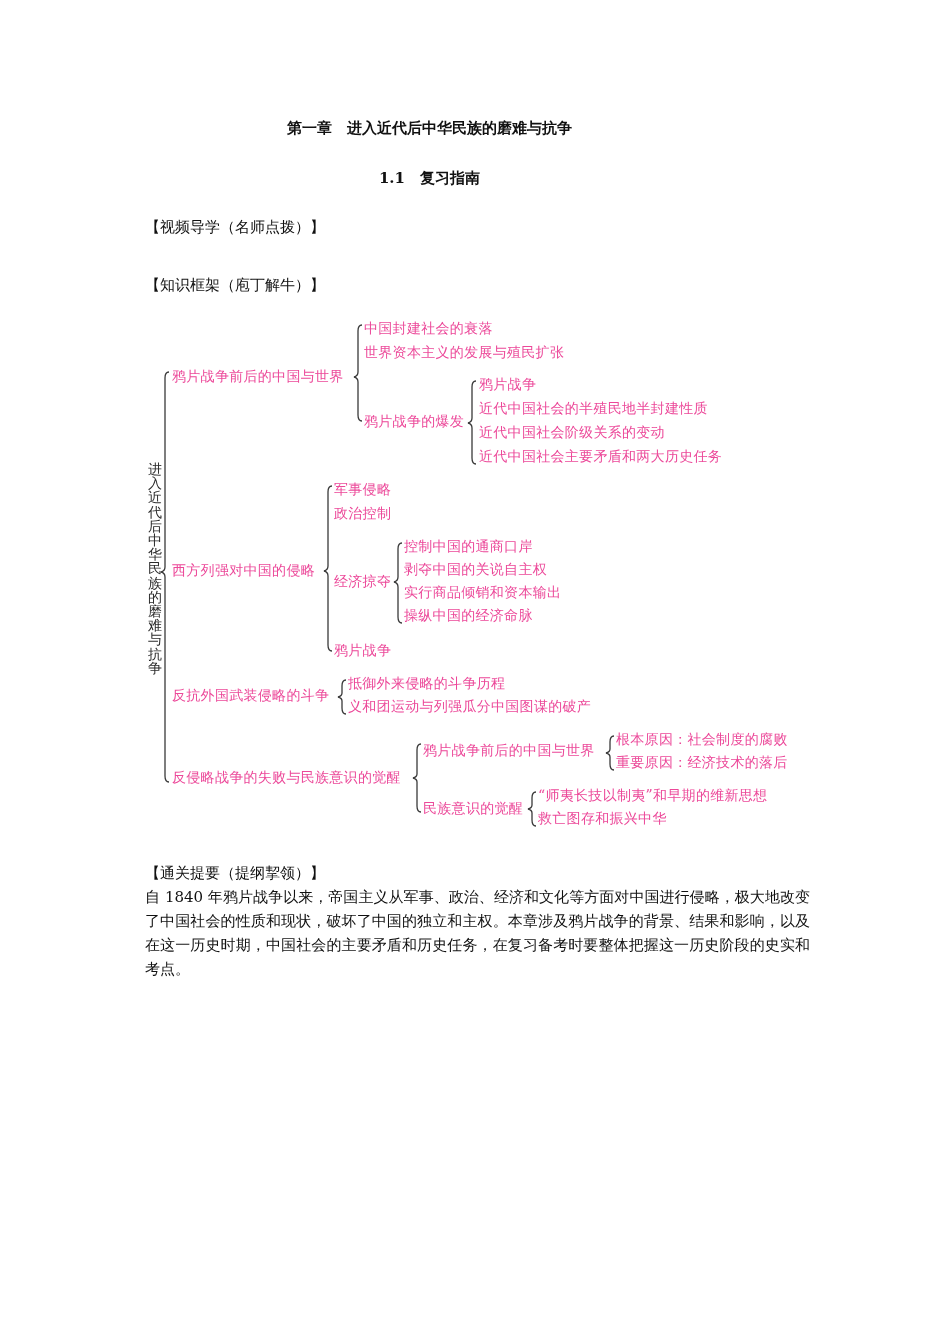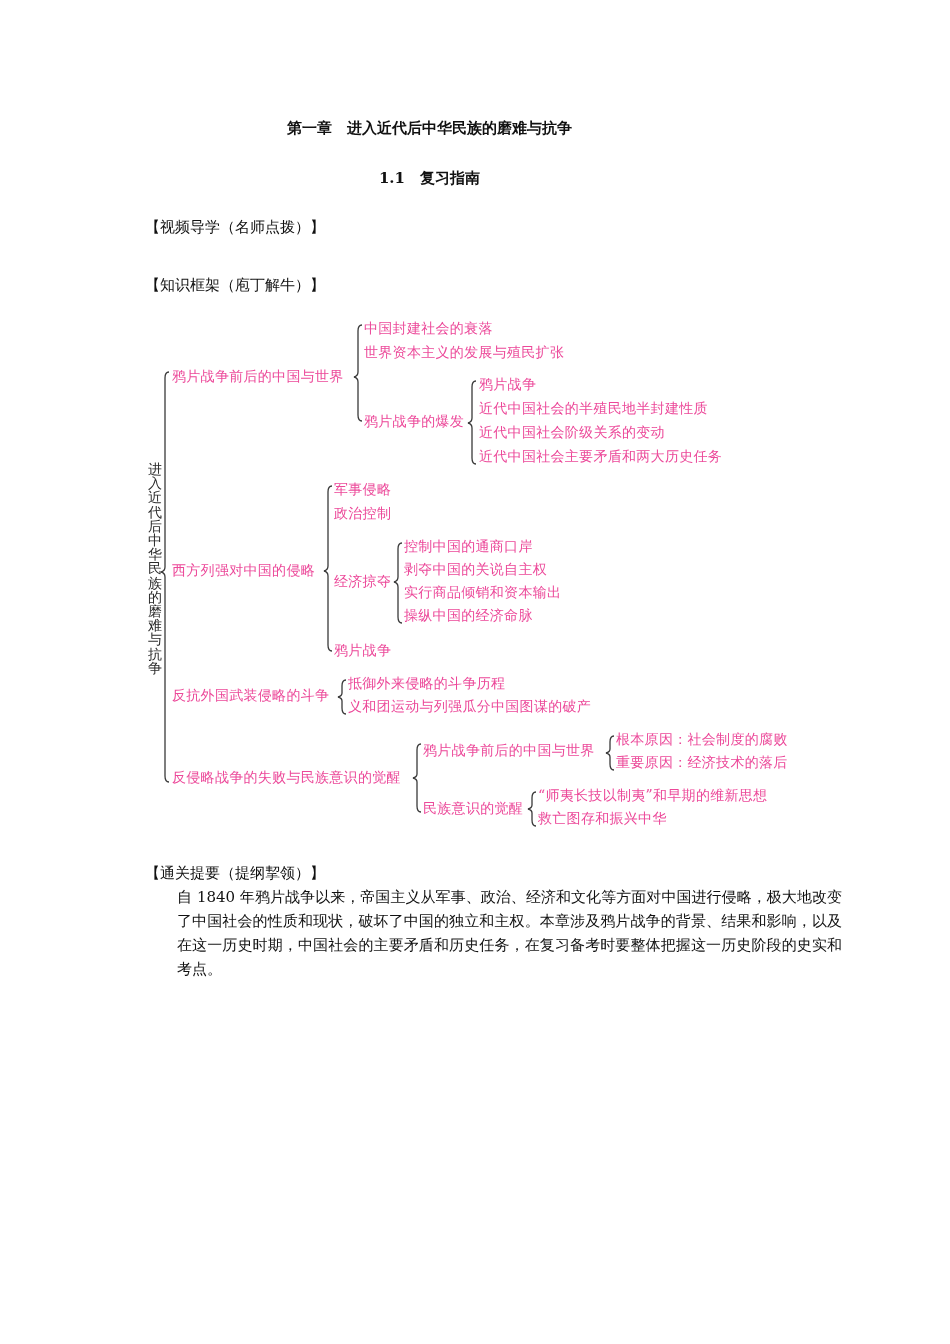--- a/index.html
+++ b/index.html
@@ -2,21 +2,21 @@
 <html><head>
   <meta charset="utf-8">
   <style>
     html, body { margin: 0; padding: 0; background: #ffffff; }
     body { width: 950px; height: 1344px; position: relative; overflow: hidden;
            font-family: "DejaVu Serif", "Liberation Serif", serif; color: #111; }
     .abs { position: absolute; white-space: nowrap; }
     .title { font-weight: bold; font-size: 15px; left: 14px; width: 831px; text-align: center; }
     .heading { font-size: 15px; left: 145px; }
     .para { left: 145px; width: 665px; font-size: 15px; line-height: 24px; white-space: normal;
-            text-align: justify; margin-left: 32px; }
+            text-align: justify; }
     .node { font-size: 14px; color: #ec4899; letter-spacing: 0.3px; }
     .vtitle { position: absolute; left: 147px; top: 462px; width: 16px; font-size: 14px;
               line-height: 14.2px; color: #2a2a2a; text-align: center; }
     .vtitle span { display: block; }
     svg.lines { position: absolute; left: 0; top: 0; }
   </style>
 </head>
 <body>
 
 <div class="abs title" style="top:119px;">第一章　进入近代后中华民族的磨难与抗争</div>

